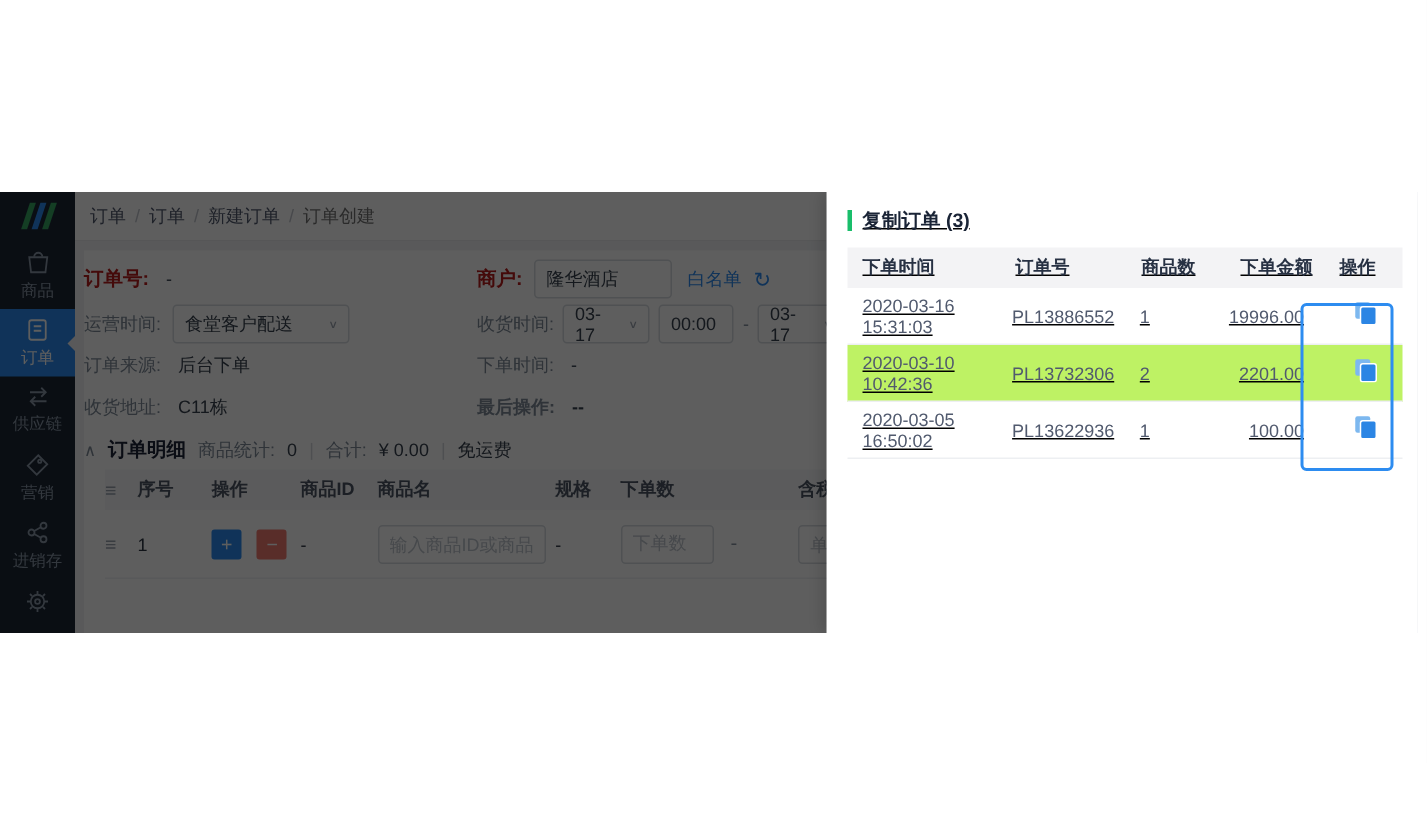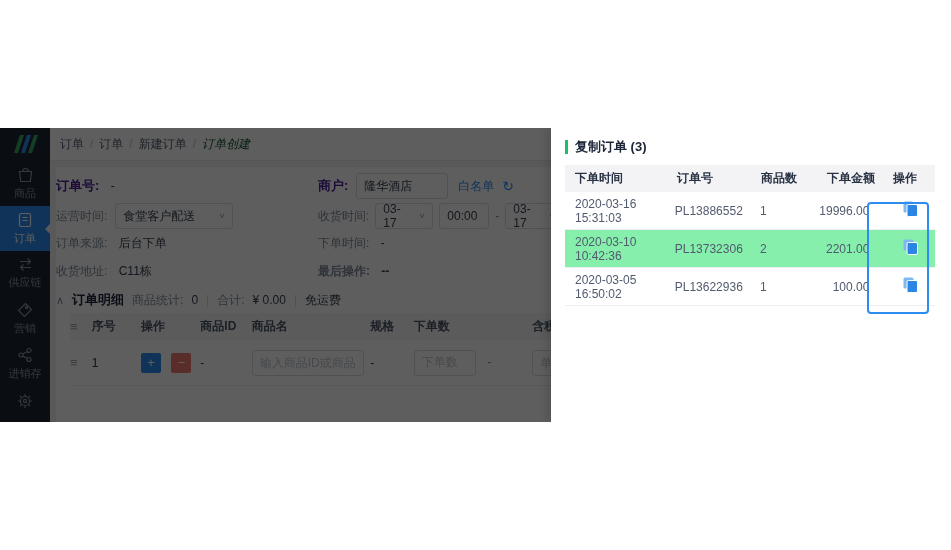--- a/index.html
+++ b/index.html
@@ -23,28 +23,28 @@
   .side-item.active .notch { position:absolute; right:0; top:50%; margin-top:-5px;
       width:0; height:0; border-top:5px solid transparent; border-bottom:5px solid transparent;
       border-right:5px solid #f0f2f5; }
   .side-item.stub { height:40px; justify-content:flex-start; padding-top:6px; }
 
   
   .main { width:501px; flex:0 0 501px; display:flex; flex-direction:column; position:relative; z-index:1; }
   .topbar { height:33px; background:#fff; border-bottom:1px solid #e8eaec;
             display:flex; align-items:center; padding:0 10px; font-size:12px; color:#515a6e; flex:0 0 33px;}
   .crumb-sep { margin:0 6px; color:#c0c4cc; }
-  .crumb-last { color:#14532d;font-style:italic; }
+  .crumb-last { color:#737373; }
   .content { position:relative; flex:1; }
   .card { position:absolute; left:6px; top:6px; width:565px; bottom:0;
           background:#fff; padding:0 0 0 14px; font-size:12px; color:#2c3542; }
 
   .abs { position:absolute; }
   .lbl { color:#7f8b99; }
-  .blbl { font-weight:bold; color:#4c1d95; font-size:13px; }
+  .blbl { font-weight:bold; color:#b91c1c; font-size:13px; }
   .val { color:#38424f; }
   .inputbox { display:inline-flex; align-items:center; justify-content:space-between;
       height:26px; border:1px solid #d7dbe0; border-radius:3px; background:#fff;
       padding:0 7px; color:#38424f; font-size:12px; }
   .chev { color:#9aa3af; font-size:9px; margin-left:6px; transform:scaleY(.8); }
   .link { color:#2d8cf0; cursor:pointer; }
   .refresh { color:#2d8cf0; font-size:14px; cursor:pointer; margin-left:8px; }
 
   .sec-row { display:flex; align-items:center; gap:8px; font-size:12px; }
   .sec-title { font-weight:bold; color:#1c2438; font-size:13px; }
@@ -64,31 +64,31 @@
   .btn-minus { background:#f07a70; }
   .row-input { height:26px; border:1px solid #d7dbe0; border-radius:3px; padding:0 7px;
       font-size:12px; color:#38424f; width:112px; font-family:inherit; }
   .row-input::placeholder { color:#bfc5cd; }
   .qty-input { width:62px; } .price-input { width:70px; }
   .dash-after { margin-left:10px; color:#7f8b99; }
   .drag-ico { color:#9aa3af; font-size:13px; cursor:grab; }
 
   
   .drawer { width:394px; flex:0 0 394px; background:#fff; position:relative; z-index:10;
-            box-shadow:-4px 0 10px rgba(0,0,0,0.15); }
+            box-shadow:-4px 0 10px rgba(0,0,0,0.15);text-decoration:underline; }
   .d-title { display:flex; align-items:center; gap:7px; margin:10px 0 0 14px; }
   .d-bar { width:3px; height:14px; background:#19be6b; }
   .d-title-text { font-size:13px; font-weight:bold; color:#1a2436; }
   .d-note { margin:9px 0 0 14px; font-size:12px; color:#556073; }
   .dtable { margin:9px 10px 0 14px; font-size:12px; }
   .dt-head { display:flex; height:27px; background:#f3f3f5; align-items:center;
              color:#273143; font-weight:bold; }
   .dt-row { display:flex; height:38px; align-items:center; color:#515a6e;
             border-bottom:1px solid #edeff2;gap:17px; }
-  .dt-row.zebra { background:#86efac; }
+  .dt-row.zebra { background:#bef264; }
   .dc-time{width:112px; padding-left:10px;} .dc-order{width:84px;} .dc-qty{width:42px;}
   .dc-amt{width:72px; text-align:right;} .dc-op{width:60px; text-align:center;}
   .copy-btn { display:inline-block; cursor:pointer; line-height:0; }
   .hl-rect { position:absolute; left:316px; top:74px; width:62px; height:112px;
              border:2px solid #2d8cf0; border-radius:4px; pointer-events:none; }
 
   
   .overlay { position:absolute; left:0; top:0; width:551px; height:294px;
              background:rgba(0,0,0,0.63); z-index:20; }
 </style>

